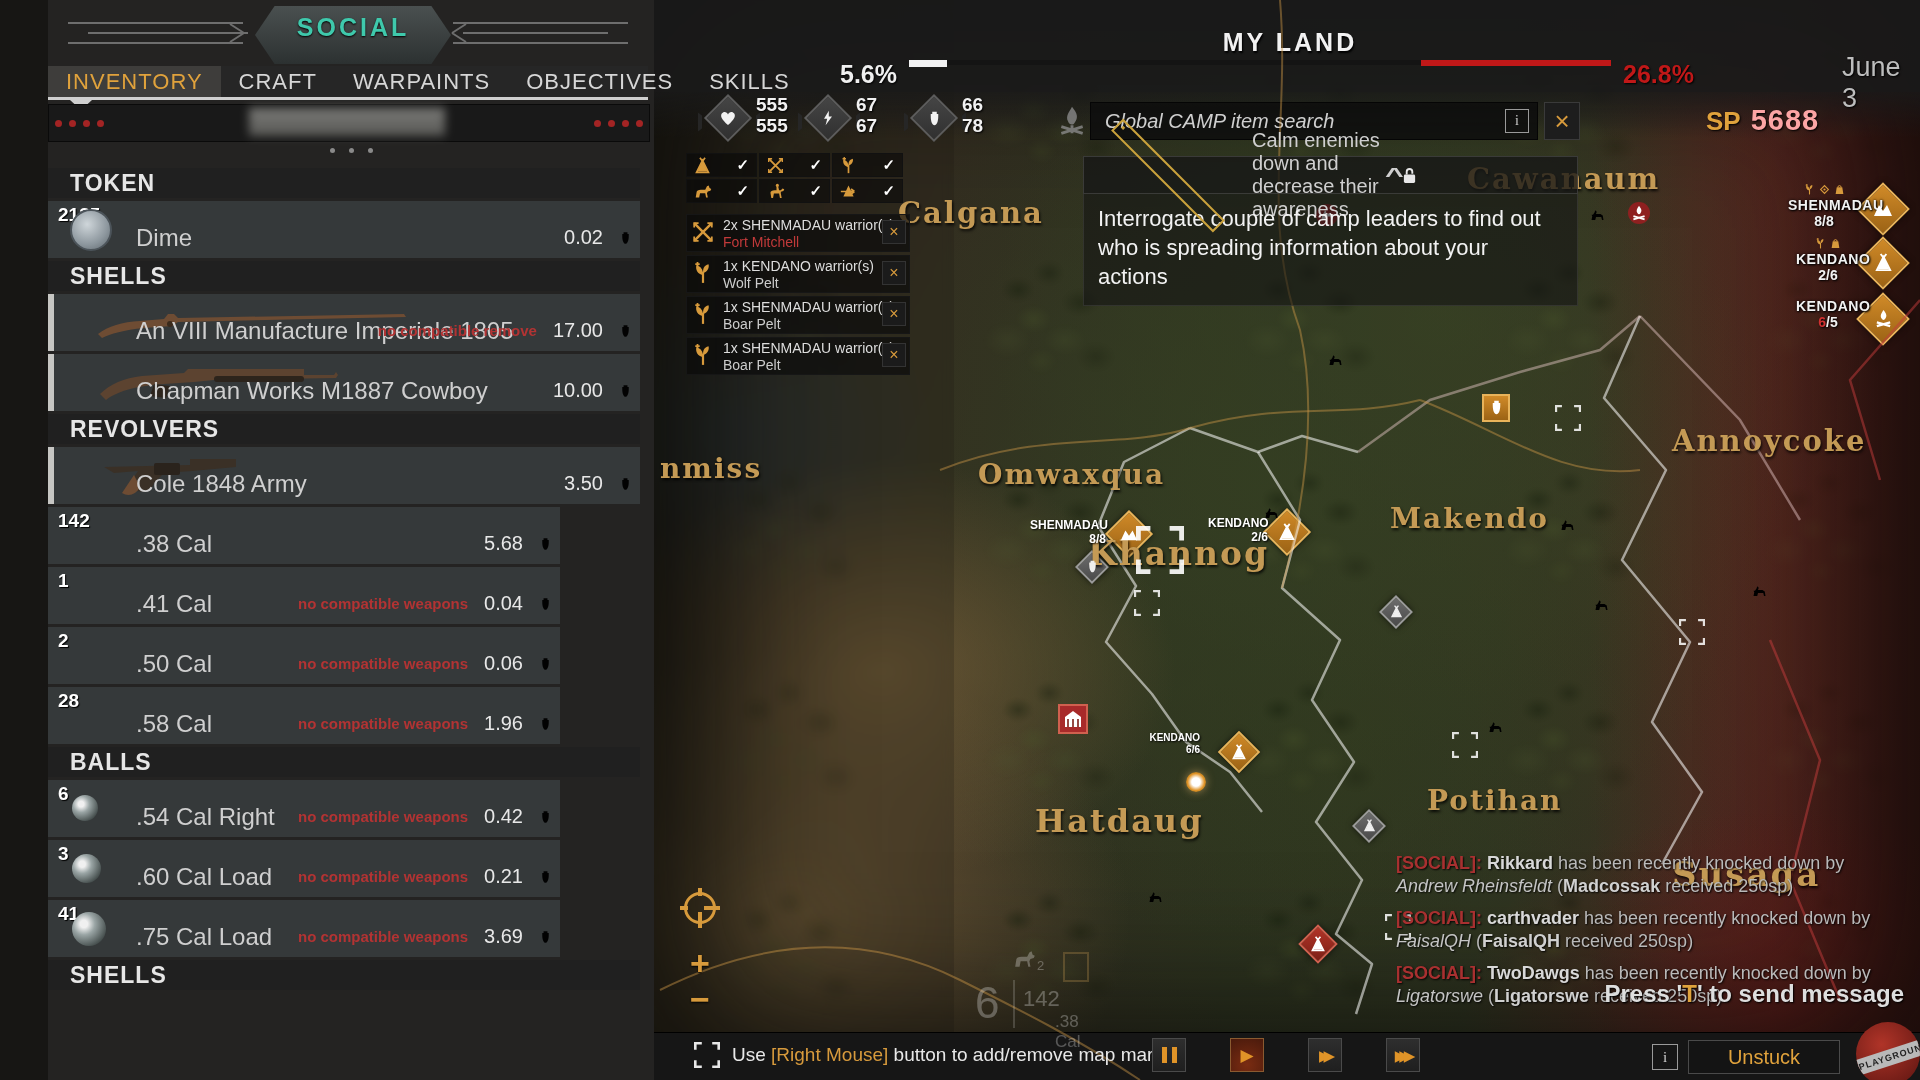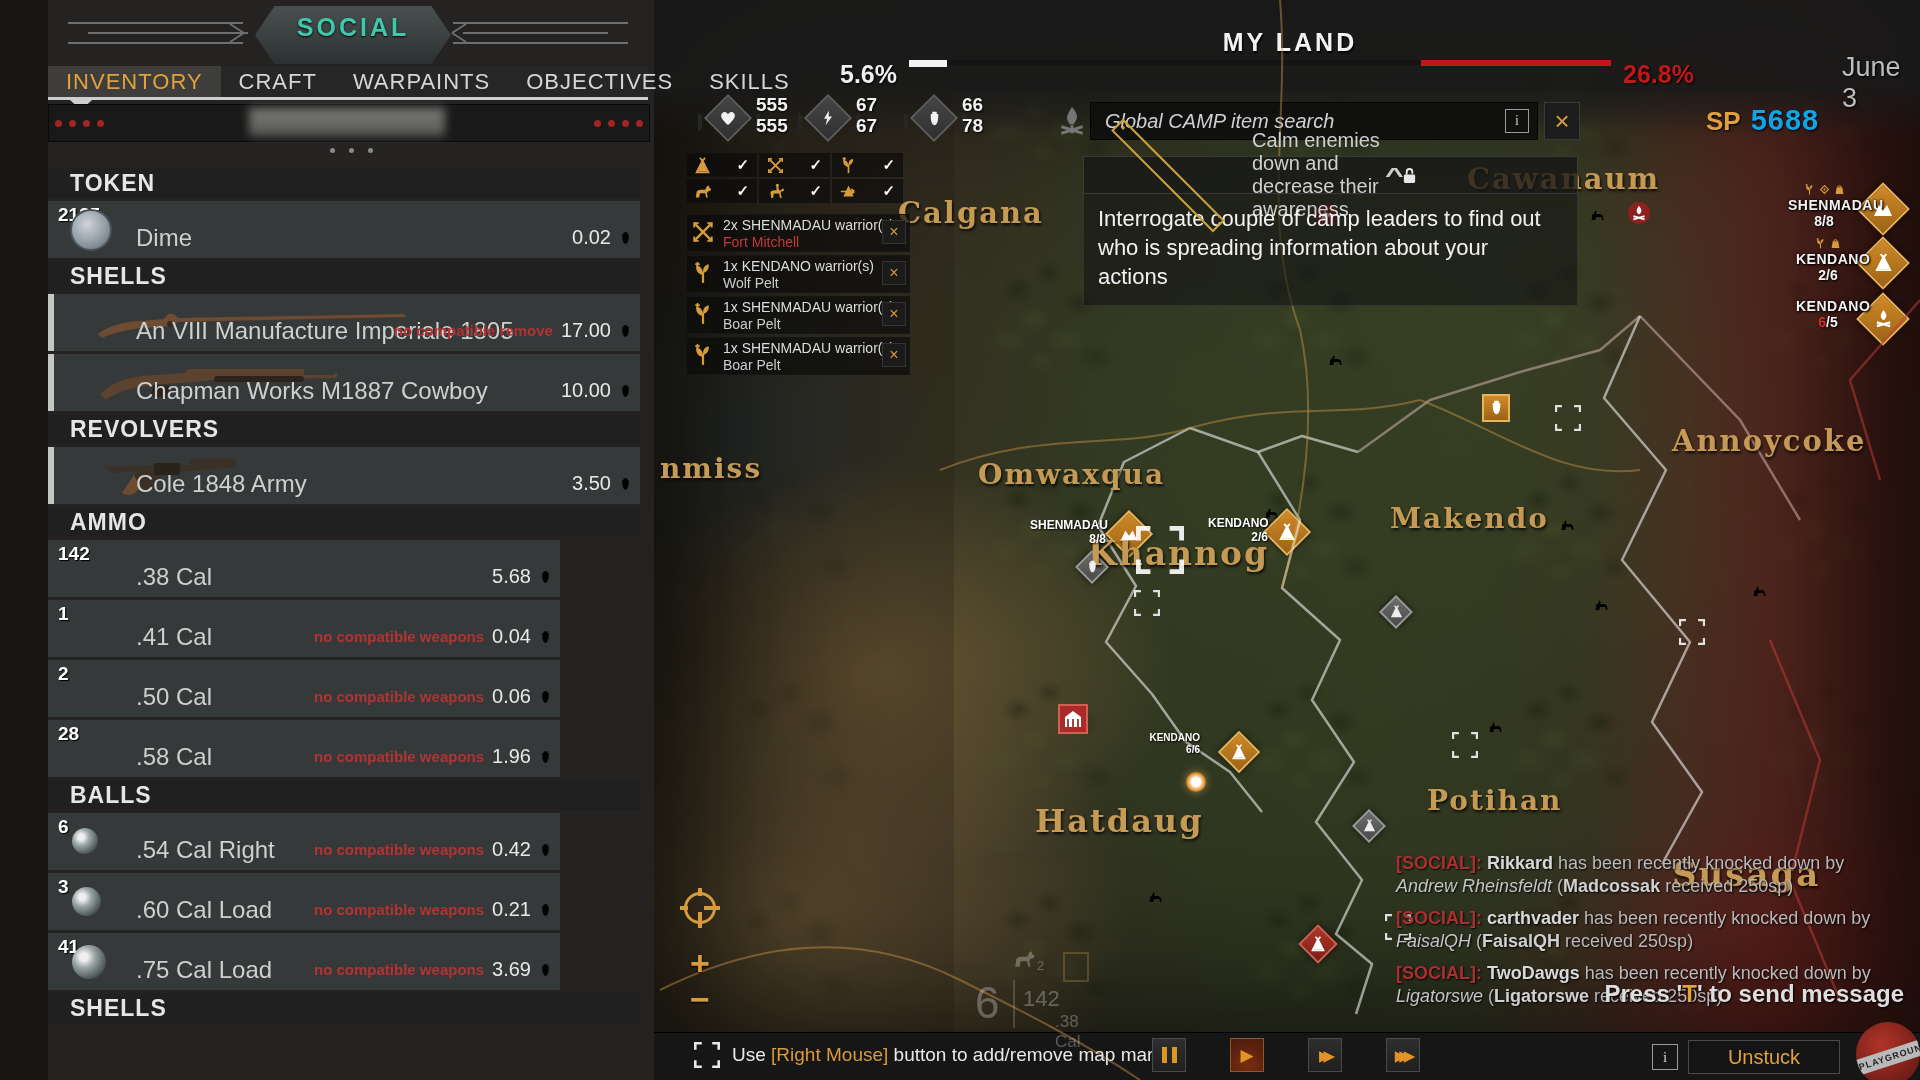--- a/index.html
+++ b/index.html
@@ -59,21 +59,21 @@
   .pagedots{position:absolute;left:330px;top:148px;display:flex;gap:14px;}
   .pagedots i{width:5px;height:5px;border-radius:50%;background:#8a8a8a;display:block;}
   .inv-list{position:absolute;left:48px;top:168px;width:600px;}
   .inv-header{height:30px;line-height:30px;margin-bottom:3px;background:rgba(32,32,32,.9);color:#e6e6e6;
        font-size:23px;font-weight:bold;letter-spacing:1px;padding-left:22px;box-sizing:border-box;width:592px;}
   .inv-row{position:relative;height:57px;margin-bottom:3px;background:#35393a;width:592px;}
   .inv-row.narrow{width:512px;}
   .inv-row.weapon::before{content:"";position:absolute;left:0;top:0;width:6px;height:100%;background:#c6c6c3;}
   .cnt{position:absolute;left:10px;top:3px;color:#fff;font-size:19px;font-weight:bold;text-shadow:1px 1px 1px #000;}
   .iname{position:absolute;left:88px;bottom:6px;color:#cfcfcf;font-size:24px;}
-  .warnv{position:absolute;right:8px;bottom:9px;display:flex;align-items:center;gap:8px;}
+  .warnv{position:absolute;right:8px;bottom:9px;display:flex;align-items:center;gap:16px;}
   .warn{color:#b23333;font-size:15px;font-weight:bold;}
   .val{color:#e8e8e8;font-size:20px;}
   .wicon{width:13px;height:16px;opacity:.95;}
   
   .bullet{position:absolute;left:30px;top:7px;width:15px;height:44px;}
   .bullet .tip{width:11px;height:14px;margin:0 auto;border-radius:6px 6px 0 0;background:linear-gradient(#e8e8e8,#9a9a9a);}
   .bullet.copper .tip{background:linear-gradient(#d88f62,#a05a38);}
   .bullet .case{width:15px;height:30px;background:linear-gradient(90deg,#8f7a34,#d6c069,#8f7a34);border-radius:2px;}
   .ball{position:absolute;left:24px;top:12px;width:34px;height:34px;border-radius:50%;
        background:radial-gradient(circle at 35% 35%, #f0f0f0 0 12%, #9aa5a5 35%, #47504f 75%, #2b3130 100%);}
@@ -94,21 +94,21 @@
   .stat .wing{position:absolute;top:14px;width:14px;height:16px;border-left:4px solid #262626;border-top:4px solid transparent;border-bottom:4px solid transparent;transform:scaleY(.8);}
   .stat .glyph{position:absolute;left:0;top:0;width:44px;height:44px;display:flex;align-items:center;justify-content:center;color:#f2f2f2;}
   .statnum{position:absolute;top:94px;color:#f2f2f2;font-size:19px;line-height:21px;font-weight:bold;text-shadow:1px 1px 2px #000;}
   .searchbar{position:absolute;left:1090px;top:102px;width:448px;height:38px;background:rgba(14,14,14,.88);border:1px solid #050505;box-sizing:border-box;display:flex;align-items:center;}
   .searchbar input{flex:1;background:transparent;border:none;outline:none;color:#d8d8d8;font-style:italic;font-size:20px;padding:0 14px;font-family:"Liberation Sans",sans-serif;}
   .searchbar input::placeholder{color:#cfcfcf;opacity:1;}
   .ibtn{width:22px;height:22px;margin-right:8px;border:1px solid #9a9a9a;color:#cfcfcf;font-size:14px;display:flex;align-items:center;justify-content:center;font-family:"Liberation Serif",serif;}
   .xbtn{position:absolute;left:1544px;top:102px;width:36px;height:38px;background:#1d1d1d;border:1px solid #3a3a3a;box-sizing:border-box;color:#d79a3c;font-size:26px;display:flex;align-items:center;justify-content:center;cursor:pointer;}
   .sp{position:absolute;left:1706px;top:104px;display:flex;align-items:baseline;gap:10px;text-shadow:1px 1px 2px #000;}
   .sp .l{color:#e0a23c;font-size:26px;font-weight:bold;}
-  .sp .v{color:#0ea5e9;font-size:29px;font-weight:bold;letter-spacing:1px;}
+  .sp .v{color:#fca5a5;font-size:29px;font-weight:bold;letter-spacing:1px;}
   .campfire-ico{position:absolute;left:1052px;top:100px;opacity:.8;}
   
   .quest{position:absolute;left:1083px;top:156px;width:495px;z-index:6;}
   .quest .qtitle{display:flex;align-items:center;background:rgba(22,22,22,.78);border:1px solid rgba(90,90,90,.5);height:38px;padding:0 10px;box-sizing:border-box;}
   .qdiamond{width:13px;height:13px;border:2px solid #caa23c;transform:rotate(45deg);margin:0 12px 0 2px;position:relative;flex:0 0 auto;}
   .qdiamond::after{content:"";position:absolute;left:3px;top:3px;width:3px;height:3px;background:#caa23c;}
   .qtitle span{color:#cfcfcf;font-size:20px;flex:1;}
   .qlock{flex:0 0 auto;margin:0 10px;}
   .qchev{flex:0 0 auto;color:#cfcfcf;font-size:20px;font-weight:bold;transform:scaleX(1.6);}
   .qdesc{background:rgba(20,20,20,.6);border:1px solid rgba(90,90,90,.35);border-top:none;padding:10px 14px 14px;color:#f2f2f2;font-size:22px;line-height:29px;}
@@ -758,21 +758,20 @@
         </svg>
         <span class="iname">Cole 1848 Army</span>
         <span class="warnv">
             <span class="val">3.50</span>
             <svg class="wicon">
               <use href="#sym-jug" width="13" height="16" fill="#e8e8e8"></use>
             </svg>
           </span>
       </div>
 
-      <div class="inv-header">AMMO</div>
 
       <div class="inv-row narrow">
         <span class="cnt">142</span>
         <span class="bullet"><span class="tip"></span><span class="case"></span></span>
         <span class="iname">.38 Cal</span>
         <span class="warnv">
             <span class="val">5.68</span>
             <svg class="wicon">
               <use href="#sym-jug" width="13" height="16" fill="#e8e8e8"></use>
             </svg>

